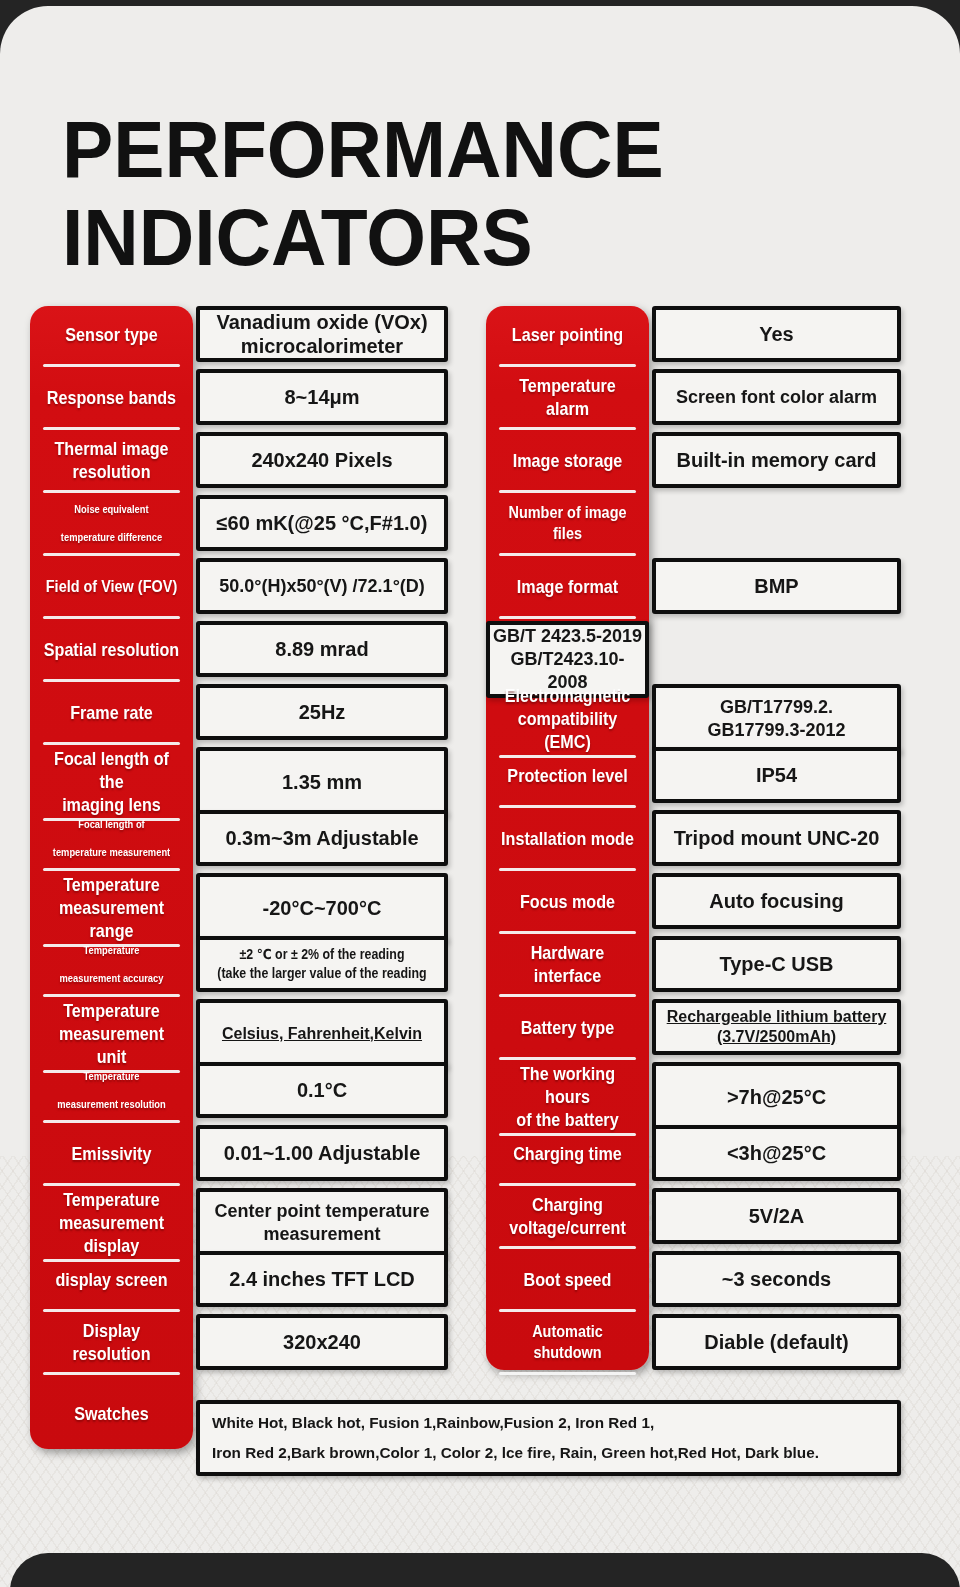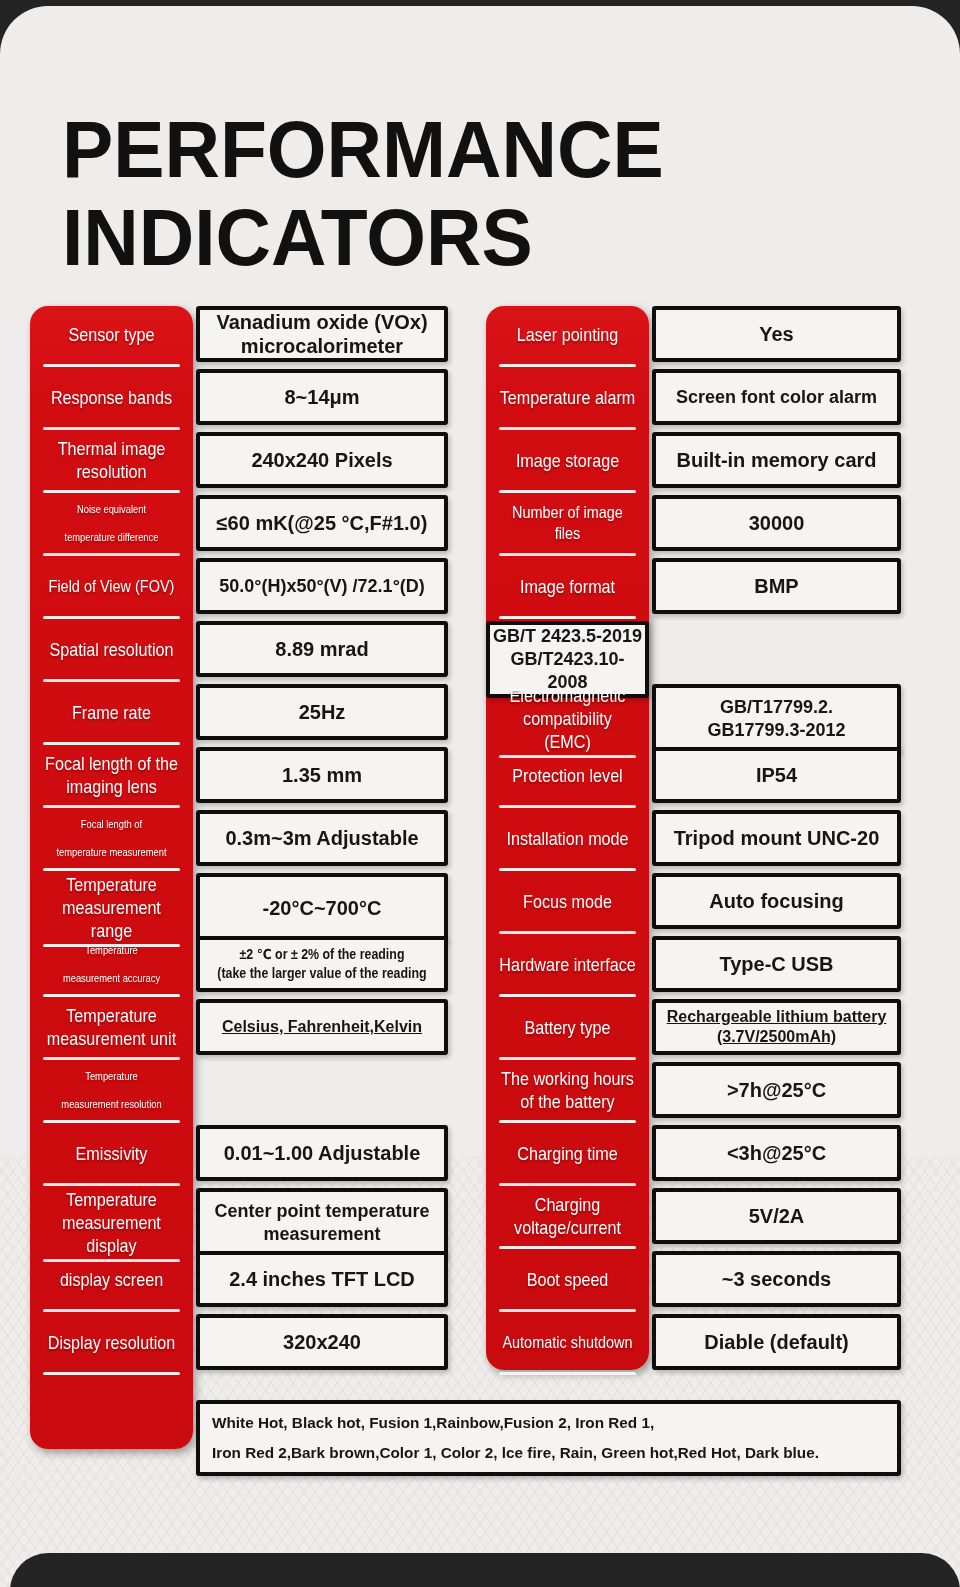--- a/index.html
+++ b/index.html
@@ -55,21 +55,21 @@
   .col-left  .red-bg{height:1143px;}
   .col-right .red-bg{height:1064px;}
   .rows{position:relative;display:flex;flex-direction:column;row-gap:7px;}
   .row{display:grid;column-gap:3px;height:56px;}
   .col-left  .row{grid-template-columns:163px 252px;}
   .col-right .row{grid-template-columns:163px 249px;}
   .label-cell{
     position:relative;
     display:flex;align-items:center;justify-content:center;
     text-align:center;color:var(--label_text,#fff);
-    font-weight:normal;font-size:19px;line-height:23px;
+    font-weight:bold;font-size:19px;line-height:23px;
     text-shadow:0 2px 2px rgba(90,0,0,.45);
   }
   .label-cell .lt{
     display:inline-block;width:192px;
     transform:scaleX(.85);transform-origin:center;
     white-space:pre-line;
   }
   .l-mid{font-size:17px;line-height:21px;}
   .l-sm{font-size:11px;line-height:28px;}
   .row.sep .label-cell::after{
@@ -232,20 +232,23 @@
           </div>
           <div class="value-cell v-16">
             <span class="vt">Celsius, Fahrenheit,Kelvin</span>
           </div>
         </div>
         <div class="row sep">
           <div class="label-cell l-sm">
             <span class="lt">Temperature
 measurement resolution</span>
           </div>
+          <div class="value-cell">
+            <span class="vt">0.1°C</span>
+          </div>
         </div>
         <div class="row sep">
           <div class="label-cell">
             <span class="lt">Emissivity</span>
           </div>
           <div class="value-cell">
             <span class="vt">0.01~1.00 Adjustable</span>
           </div>
         </div>
         <div class="row sep">
@@ -269,20 +272,23 @@
         <div class="row sep">
           <div class="label-cell">
             <span class="lt">Display resolution</span>
           </div>
           <div class="value-cell">
             <span class="vt">320x240</span>
           </div>
         </div>
       </div>
     <div class="swatches-row">
+      <div class="label-cell">
+          <span class="lt">Swatches</span>
+        </div>
       <div class="swatches-value">White Hot, Black hot, Fusion 1,Rainbow,Fusion 2, Iron Red 1,
 Iron Red 2,Bark brown,Color 1, Color 2, lce fire, Rain, Green hot,Red Hot, Dark blue.</div>
     </div>
   </section>
 
   <section class="col col-right">
     <div class="red-bg"></div>
     <div class="rows" id="right-rows">
         <div class="row sep">
           <div class="label-cell">
@@ -305,23 +311,20 @@
             <span class="lt">Image storage</span>
           </div>
           <div class="value-cell">
             <span class="vt">Built-in memory card</span>
           </div>
         </div>
         <div class="row sep">
           <div class="label-cell l-mid">
             <span class="lt">Number of image files</span>
           </div>
-          <div class="value-cell">
-            <span class="vt">30000</span>
-          </div>
         </div>
         <div class="row sep">
           <div class="label-cell">
             <span class="lt">Image format</span>
           </div>
           <div class="value-cell">
             <span class="vt">BMP</span>
           </div>
         </div>
         <div class="row sep">

